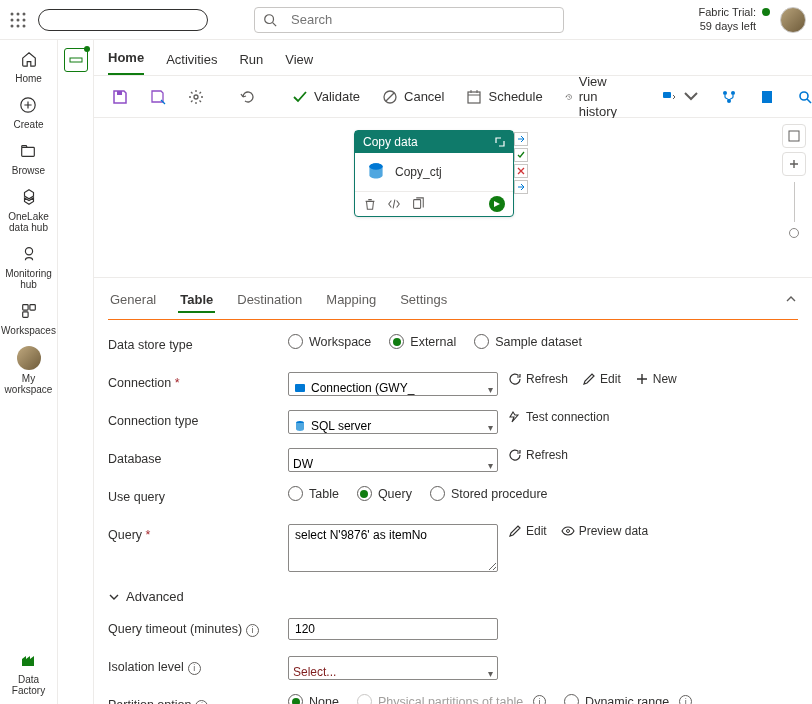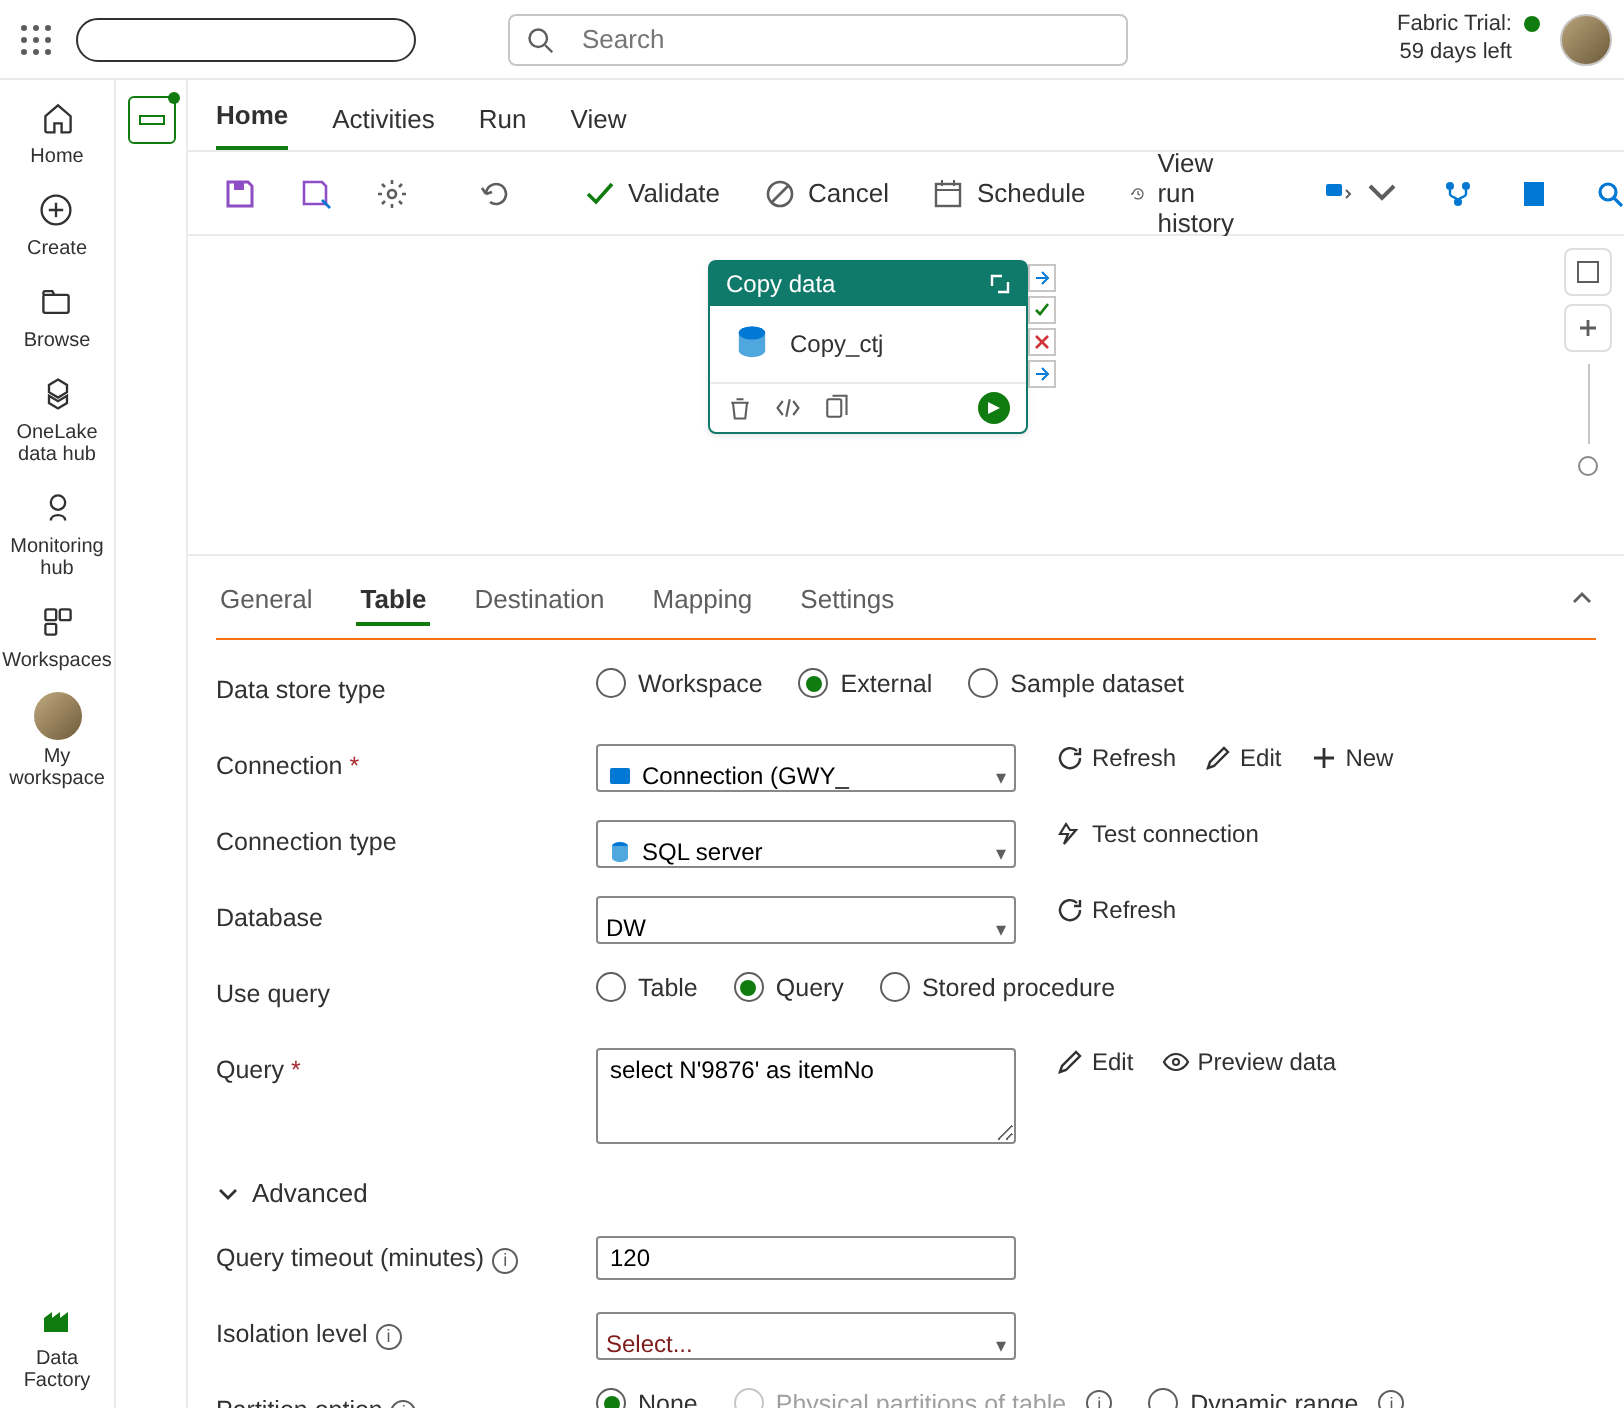--- a/index.html
+++ b/index.html
@@ -61,21 +61,21 @@
   .port-col { position:absolute; top:14px; left:420px; display:flex; flex-direction:column; gap:2px;}
   .port { width:14px;height:14px;border:1px solid #c8c6c4; background:#fff; display:flex;align-items:center;justify-content:center; font-size:10px;}
 
   
   .panel { flex:1; overflow-y:auto; padding: 10px 14px 30px; }
   .panel-tabs { display:flex; gap:20px; border-bottom:1px solid #f97316; padding-bottom:6px; margin-bottom:14px; position:relative;}
   .ptab { font-size: 13px; color:#605e5c; cursor:pointer; padding: 4px 2px;}
   .ptab.active { color:#323130; border-bottom:2px solid #107c10; font-weight:600; }
   .collapse-caret { position:absolute; right:0; top:4px; cursor:pointer; }
 
-  .form-row { display:flex; align-items:flex-start; margin-bottom:14px; gap:20px; min-height:24px;}
+  .form-row { display:flex; align-items:flex-start; margin-bottom:14px; gap:10px; min-height:24px;}
   .form-label { width:170px; font-size:12.5px; color:#323130; padding-top:4px;}
   .form-label .req { color:#a4262c; }
   .form-ctrl { flex:0 0 210px; }
   .form-extras { display:flex; gap:14px; font-size:12px;}
   .link { color:#323130; cursor:pointer; display:flex; align-items:center; gap:4px;}
   .link svg { width:14px;height:14px;}
   select, input, textarea { width:100%; border:1px solid #8a8886; border-radius:2px; padding:3px 6px; font-size:12px; font-family:inherit; background:#fff;}
   textarea { height:48px; resize:both; }
   .select-flex { display:flex; align-items:flex-end; border:1px solid #8a8886; border-radius:2px; background:#fff; height:24px; padding:0 4px; gap:4px;}
   .select-flex input { border:none; padding:0; flex:1; }

